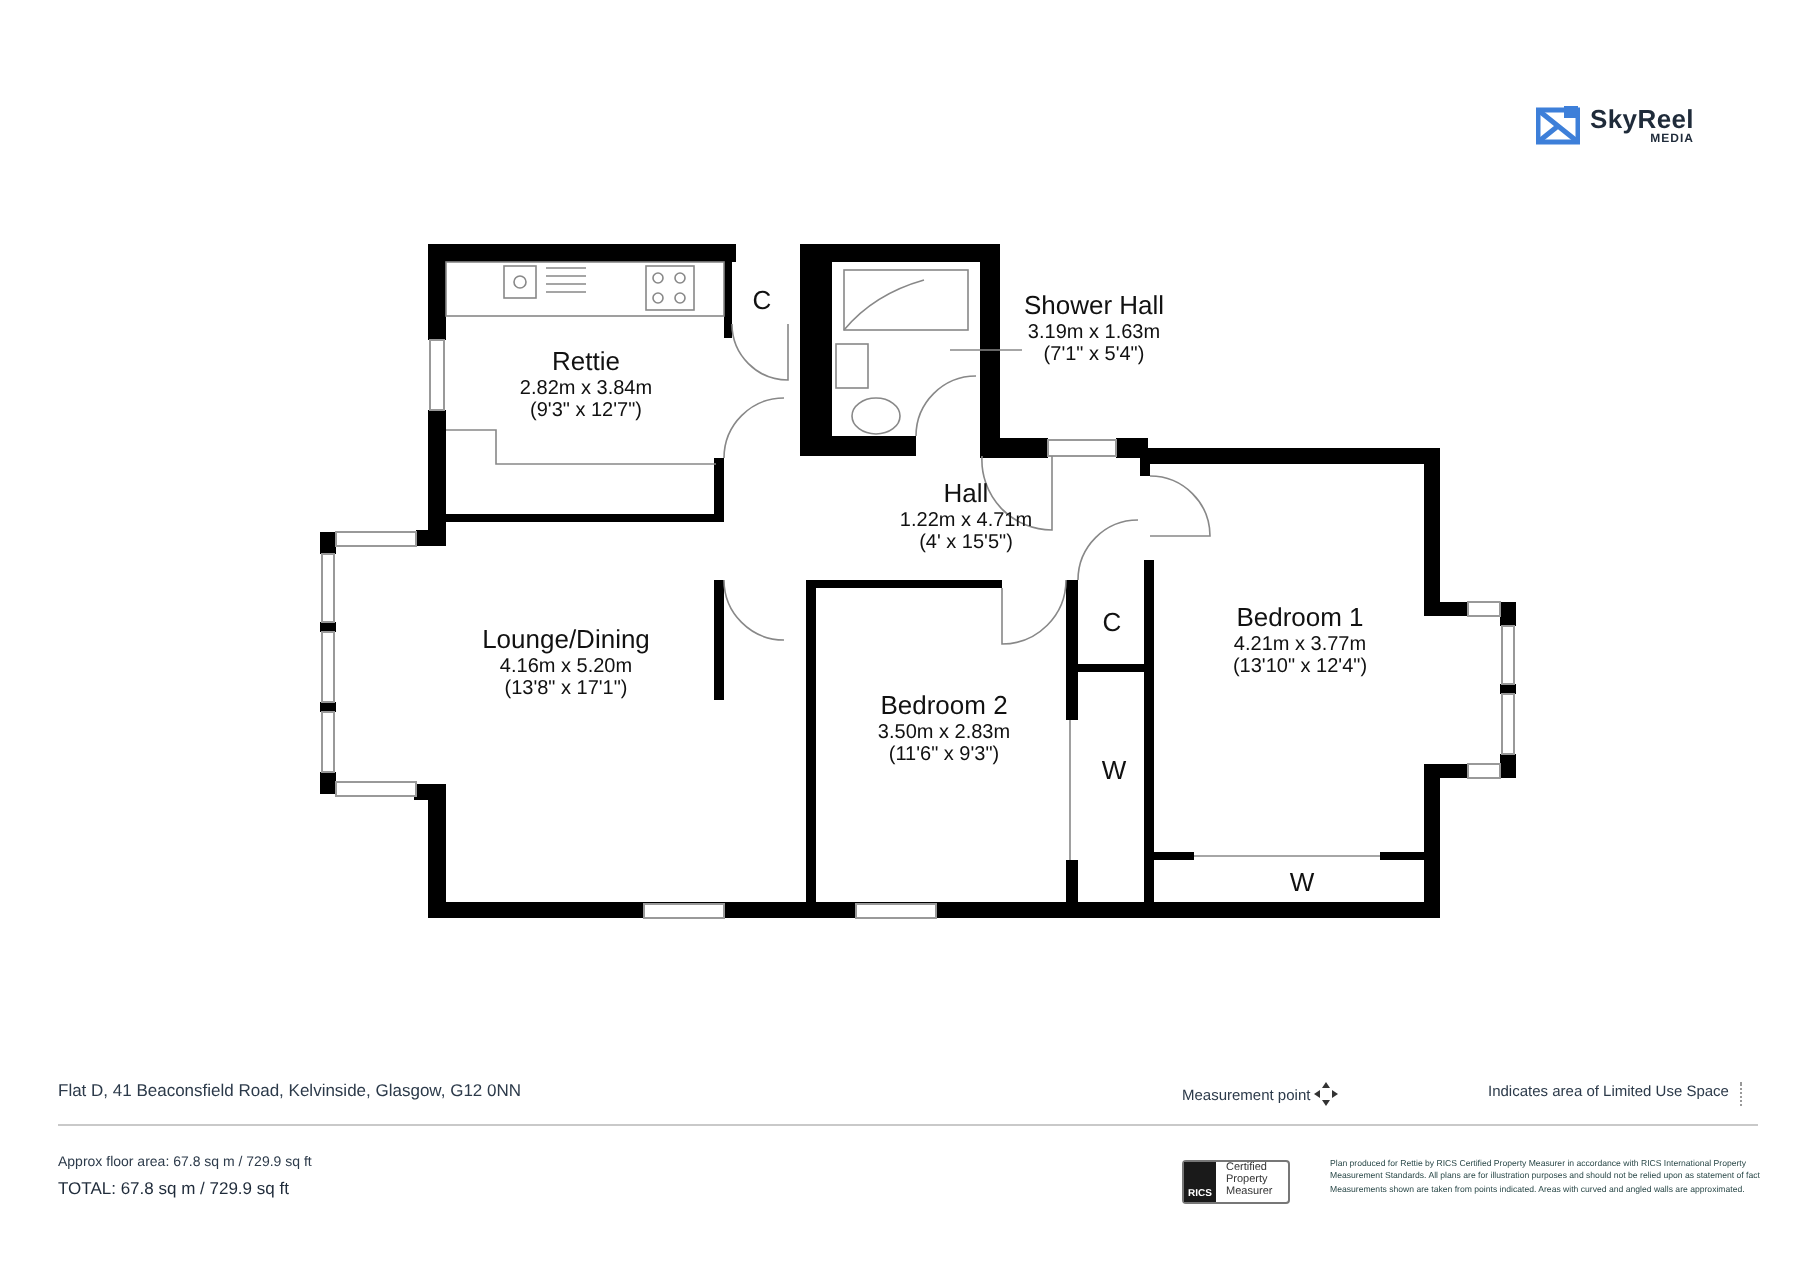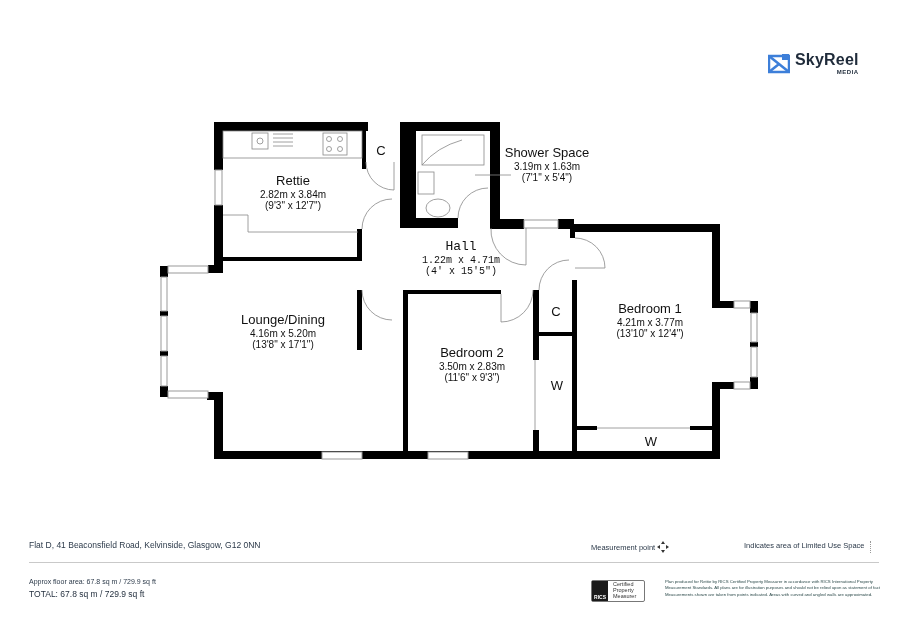--- a/index.html
+++ b/index.html
@@ -1,21 +1,21 @@
 <!DOCTYPE html>
 <html><head>
 <meta charset="utf-8">
 <style>
   html, body { margin:0; padding:0; background:#ffffff; }
   body { width:900px; height:636px; position:relative; overflow:hidden;
          font-family:"Liberation Sans", sans-serif; color:#111; }
   .logo { position:absolute; left:768px; top:52px; display:flex; align-items:center; gap:5px; }
   .logo-mark { width:22px; height:22px; }
   .logo-text { display:flex; flex-direction:column; line-height:1; }
-  .logo-name { font-size:16px; font-weight:bold; color:#1f2b3a; letter-spacing:0.2px; }
+  .logo-name { font-size:13px; font-weight:bold; color:#1f2b3a; letter-spacing:0.2px; }
   .logo-sub { font-size:6px; font-weight:bold; color:#1f2b3a; text-align:right; letter-spacing:0.5px; margin-top:1px; }
   .plan { position:absolute; left:0; top:0; width:900px; height:520px; }
   .room-label { position:absolute; text-align:center; line-height:1.15; color:#111; transform:translateX(-50%); white-space:nowrap; }
   .room-name { font-size:13px; }
   .room-dim { font-size:10px; }
   .closet-label { position:absolute; font-size:13px; transform:translate(-50%,-50%); }
   .footer-address { position:absolute; left:29px; top:540px; font-size:8.5px; color:#2c3a4a; }
   .footer-rule { position:absolute; left:29px; top:562px; width:850px; height:1px; background:#c9c9c9; }
   .legend-measure { position:absolute; left:591px; top:541px; font-size:7.5px; color:#2c3a4a; display:flex; align-items:center; gap:2px; }
   .legend-limited { position:absolute; left:716px; top:541px; font-size:7.5px; color:#2c3a4a; display:flex; align-items:flex-start; gap:6px;margin-left:28px; }
@@ -134,25 +134,25 @@
     <path d="M597 428 h93"></path>
   </g>
 </svg>
 
 <div class="room-label" style="left:293px;top:174px;">
   <div class="room-name">Rettie</div>
   <div class="room-dim">2.82m x 3.84m</div>
   <div class="room-dim">(9'3" x 12'7")</div>
 </div>
 <div class="room-label" style="left:547px;top:146px;">
-  <div class="room-name">Shower Space</div>
+  <div class="room-name">Shower Hall</div>
   <div class="room-dim">3.19m x 1.63m</div>
   <div class="room-dim">(7'1" x 5'4")</div>
 </div>
-<div class="room-label" style="left:461px;top:240px;font-family:Liberation Mono, monospace;">
+<div class="room-label" style="left:483px;top:240px;">
   <div class="room-name">Hall</div>
   <div class="room-dim">1.22m x 4.71m</div>
   <div class="room-dim">(4' x 15'5")</div>
 </div>
 <div class="room-label" style="left:283px;top:313px;">
   <div class="room-name">Lounge/Dining</div>
   <div class="room-dim">4.16m x 5.20m</div>
   <div class="room-dim">(13'8" x 17'1")</div>
 </div>
 <div class="room-label" style="left:472px;top:346px;">

